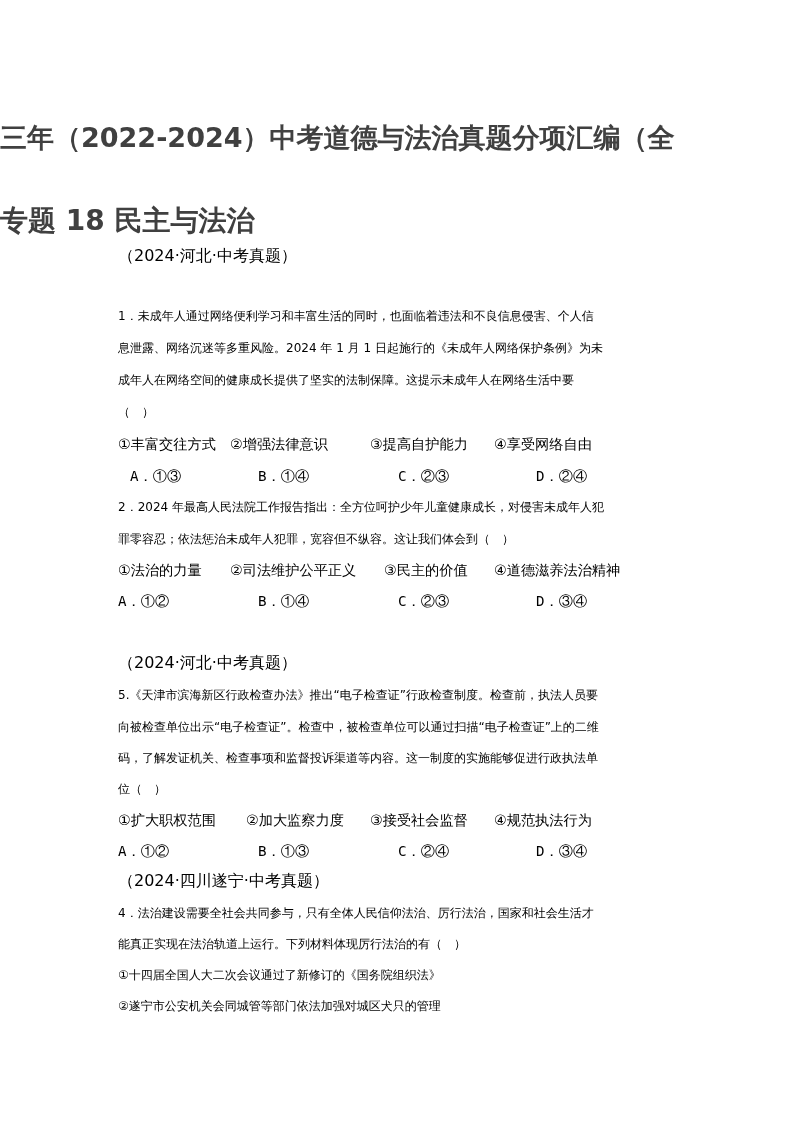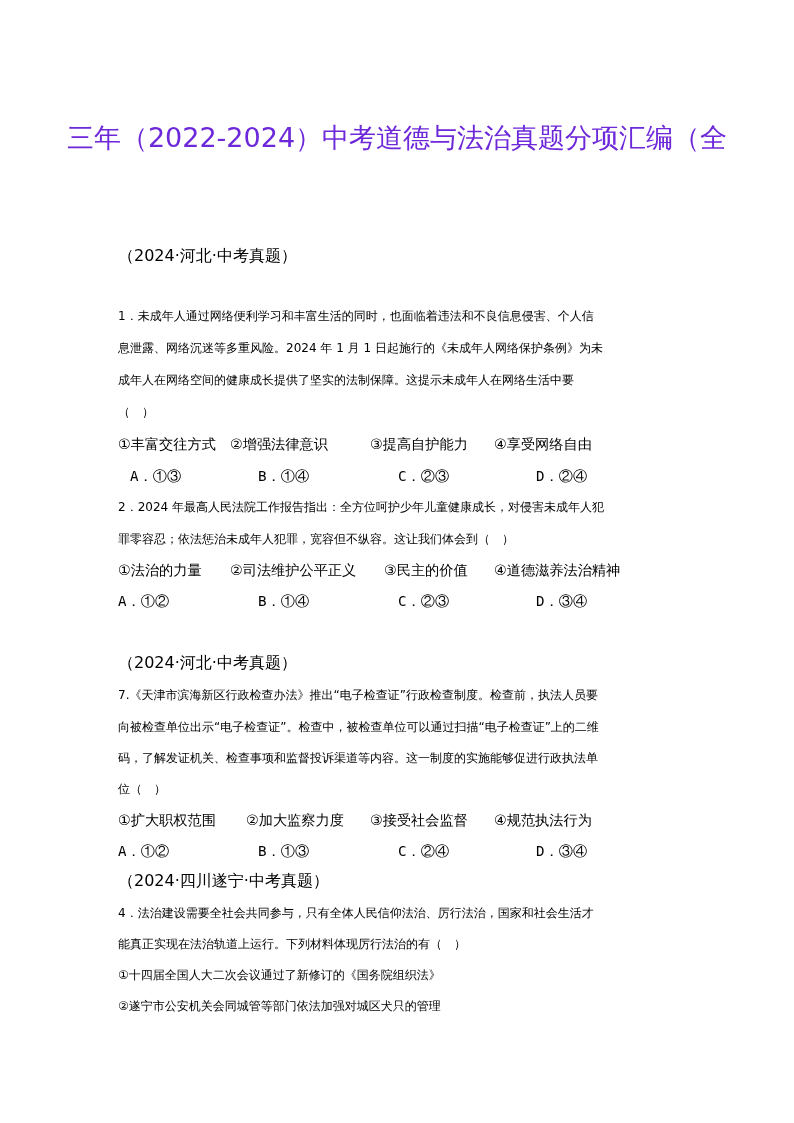--- a/index.html
+++ b/index.html
@@ -1,37 +1,38 @@
 <!DOCTYPE html>
 <html><head>
 <meta charset="utf-8">
 <style>
   html, body { margin: 0; padding: 0; background: #ffffff; }
   body { width: 794px; height: 1123px; position: relative; overflow: hidden;
          font-family: "DejaVu Sans", "Liberation Sans", sans-serif; color: #000; }
   .page { position: absolute; left: 0; top: 0; width: 794px; height: 1123px; }
-  .title { position: absolute; left: 0; width: 794px; text-align: center;
-           font-weight: normal; color: #6d28d9; }
+  .title { position: absolute; left: 0; width: 794px; 
+           font-weight: bold; color: #404040; }
   .t1 { top: 121px; font-size: 27px; line-height: 34px; }
   .t1b { top: 165px; font-size: 27px; line-height: 34px; }
   .t2 { top: 203px; font-size: 28px; line-height: 36px; }
   .src { position: absolute; left: 118px; font-size: 16px; line-height: 16px; }
   .intro { position: absolute; left: 148px; top: 281px; font-size: 12px; line-height: 16px;
            font-family: "DejaVu Serif", "Liberation Serif", serif; letter-spacing: 1px; }
   .line { position: absolute; left: 118px; font-size: 12px; line-height: 20px; white-space: nowrap; }
   .opts { position: absolute; left: 118px; font-size: 14.2px; line-height: 20px; white-space: nowrap; }
   .opts span { position: absolute; top: 0; }
   .ans span { font-family: "DejaVu Sans Mono", "Liberation Mono", monospace; }
 </style>
 </head>
 <body>
 
 <div class="page">
 
   <div class="title t1">三年（2022-2024）中考道德与法治真题分项汇编（全</div>
+  <div class="title t2">专题 18 民主与法治</div>
 
   <div class="src" style="top:248px">（2024·河北·中考真题）</div>
 
   <div>
     <div class="line" style="top:306px">1．未成年人通过网络便利学习和丰富生活的同时，也面临着违法和不良信息侵害、个人信</div>
     <div class="line" style="top:338px">息泄露、网络沉迷等多重风险。2024 年 1 月 1 日起施行的《未成年人网络保护条例》为未</div>
     <div class="line" style="top:370px">成年人在网络空间的健康成长提供了坚实的法制保障。这提示未成年人在网络生活中要</div>
     <div class="line" style="top:402px">（　）</div>
     <div class="opts" style="top:434px">
       <span style="left:0">①丰富交往方式</span>
@@ -60,21 +61,21 @@
       <span style="left:0">A．①②</span>
       <span style="left:140px">B．①④</span>
       <span style="left:280px">C．②③</span>
       <span style="left:418px">D．③④</span>
     </div>
   </div>
 
   <div class="src" style="top:655px">（2024·河北·中考真题）</div>
 
   <div>
-    <div class="line" style="top:685px">7.《天津市滨海新区行政检查办法》推出“电子检查证”行政检查制度。检查前，执法人员要</div>
+    <div class="line" style="top:685px">5.《天津市滨海新区行政检查办法》推出“电子检查证”行政检查制度。检查前，执法人员要</div>
     <div class="line" style="top:717px">向被检查单位出示“电子检查证”。检查中，被检查单位可以通过扫描“电子检查证”上的二维</div>
     <div class="line" style="top:748px">码，了解发证机关、检查事项和监督投诉渠道等内容。这一制度的实施能够促进行政执法单</div>
     <div class="line" style="top:779px">位（　）</div>
     <div class="opts" style="top:810px">
       <span style="left:0">①扩大职权范围</span>
       <span style="left:128px">②加大监察力度</span>
       <span style="left:252px">③接受社会监督</span>
       <span style="left:376px">④规范执法行为</span>
     </div>
     <div class="opts ans" style="top:841px">

